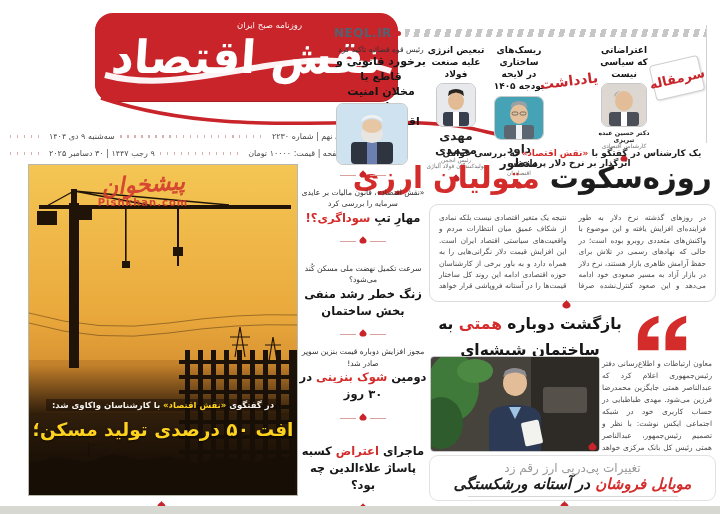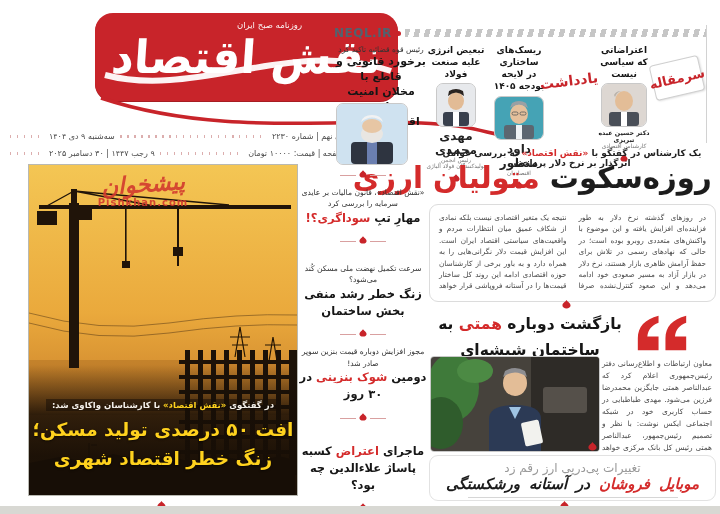--- a/index.html
+++ b/index.html
@@ -39,21 +39,21 @@
   
   .item-kick{font-size:7.6px;color:#333;line-height:1.5;}
   .item-title{font-size:11.5px;font-weight:bold;color:#161616;line-height:1.5;}
   .sep-line{display:inline-block;width:16px;height:1px;background:#d9a0a0;vertical-align:middle;margin:0 3px;}
   
   .hem-head{font-size:15.5px;font-weight:bold;color:#161616;line-height:1.65;}
   .hem-body{font-size:7.4px;line-height:12px;color:#4a4a4a;text-align:justify;}
   
   .mob-card{border:1px solid #e2e2e2;border-radius:9px;background:#fff;}
   .mob-kick{font-size:12px;color:#999;}
-  .mob-title{font-size:15px;font-weight:bold;font-style:italic;font-family:Liberation Mono, monospace;}
+  .mob-title{font-size:15px;font-weight:bold;font-style:italic;}
   
   .photo-frame{left:28px;top:164px;width:268px;height:330px;border:1px solid #b9b9b2;background:#e8a93c;overflow:hidden;}
   .wm-fa{font-size:23px;color:#d23a2e;font-weight:bold;font-style:italic;transform:rotate(-4deg);opacity:.9;}
   .wm-en{font-size:10px;color:#d23a2e;font-weight:bold;letter-spacing:1px;direction:ltr;opacity:.9;}
   .ps-kick{font-size:8.5px;color:#f4f0ea;font-weight:bold;background:rgba(24,15,7,.55);display:inline-block;padding:1px 6px;}
   .ps-head{font-size:18.5px;font-weight:bold;color:#ffd21e;line-height:1.55;text-shadow:0 1px 2px rgba(0,0,0,.6);}
   .orn{display:inline-block;}
 </style>
 </head>
 <body>
@@ -325,21 +325,20 @@
     </svg>
     <div class="abs c" style="left:34px;top:6px;width:160px">
       <div class="wm-fa">پیشخوان</div>
       <div class="wm-en">Pishkhan.com</div>
     </div>
     <div class="abs" style="left:0;top:200px;width:268px;height:130px;background:linear-gradient(180deg,rgba(23,14,6,0) 0%,rgba(23,14,6,.85) 38%,rgba(23,14,6,.96) 70%)">
       <div class="c" style="margin-top:28px">
         <span class="ps-kick"><span>در گفتگوی </span><span style="color:#ffd21e">«نقش اقتصاد»</span><span> با کارشناسان واکاوی شد:</span></span>
       </div>
       <div class="c ps-head" style="margin-top:4px">افت ۵۰ درصدی تولید مسکن؛</div>
-      <div class="c ps-head">زنگ خطر اقتصاد شهری</div>
     </div>
   </div>
   <div class="abs" style="left:157px;top:497px">
     <svg class="orn" width="9" height="11" viewBox="0 0 10 12">
         <path d="M5 0C6.5 2.5 9.5 3.2 9.5 6c0 2-2 3.2-4.5 3.2S.5 8 .5 6C.5 3.2 3.5 2.5 5 0z" fill="#c8242a"></path>
       </svg>
   </div>
 
   <div class="abs" style="left:0;top:506px;width:720px;height:8px;background:#d8d8d3"></div>
 </div>

